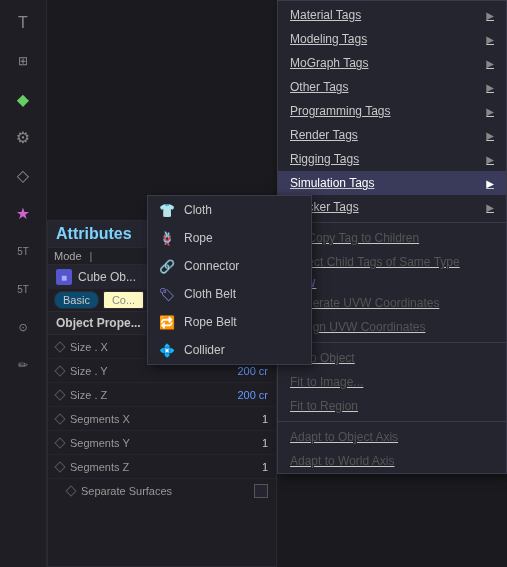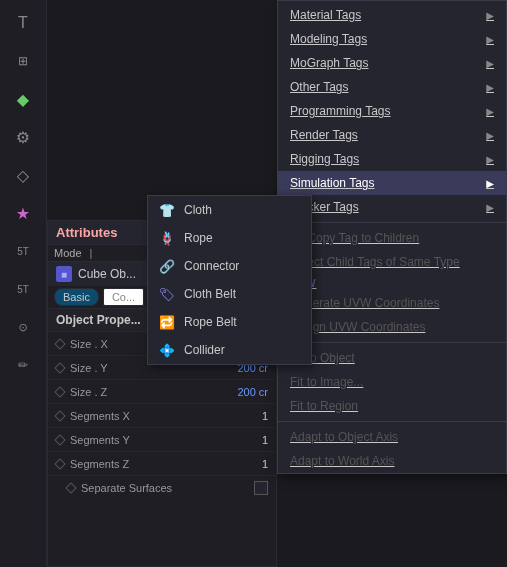--- a/index.html
+++ b/index.html
@@ -64,22 +64,22 @@
 
     .panel-header {
       display: flex;
       align-items: center;
       padding: 4px 8px;
       background: #252530;
       border-bottom: 1px solid #2a2a32;
       gap: 8px;
     }
     .panel-title {
-      color: #fca5a5;
-      font-size: 13px;
+      color: #7dd3fc;
+      font-size: 16px;
       font-weight: bold;
     }
     .panel-tab-bar {
       display: flex;
       align-items: center;
       padding: 2px 6px;
       background: #1e1e24;
       border-bottom: 1px solid #2a2a32;
       gap: 8px;
     }
@@ -111,21 +111,21 @@
     .tab-row {
       display: flex;
       padding: 2px 6px;
       gap: 4px;
       border-bottom: 1px solid #2a2a32;
     }
     .tab-btn {
       padding: 2px 8px;
       font-size: 11px;
       color: #888;
-      background: #ffffff;
+      background: #fef9c3;
       border: 1px solid #2a2a32;
       border-radius: 2px;
       cursor: pointer;
     }
     .tab-btn.active { color: #c8c8c8; background: #0c4a6e; border-radius: 8px; }
 
     .prop-section-title {
       padding: 4px 8px;
       font-size: 12px;
       color: #c8c8c8;

